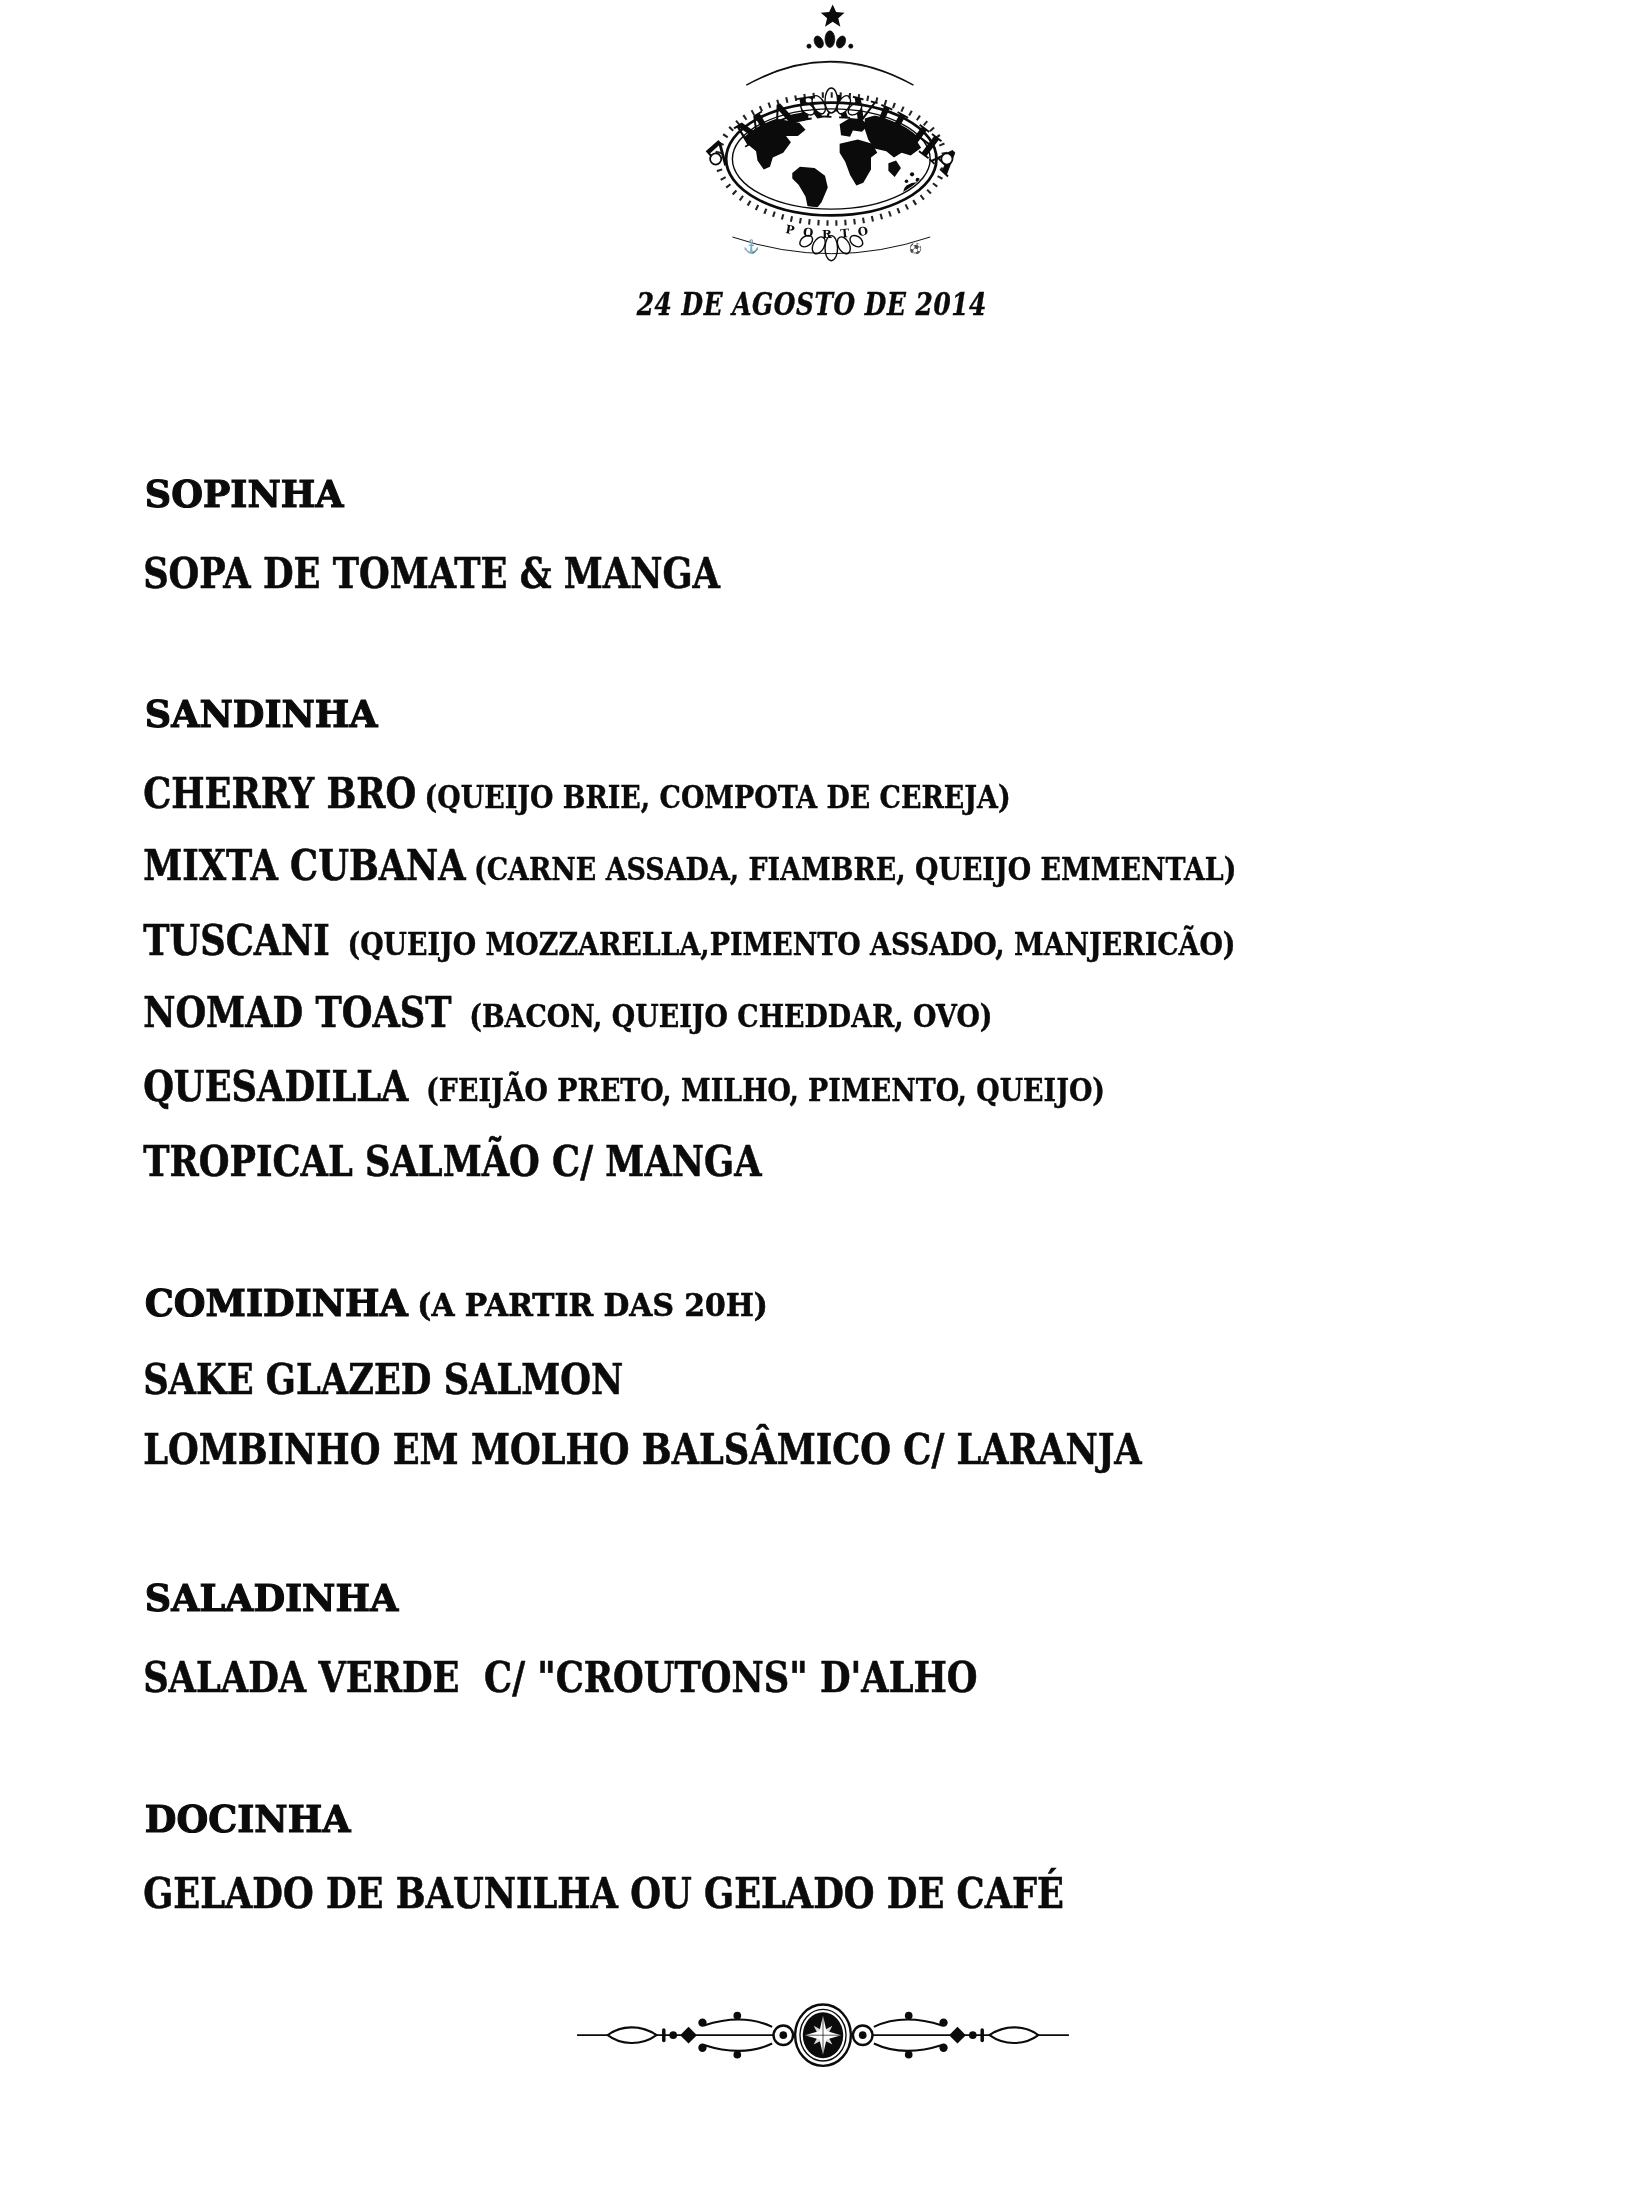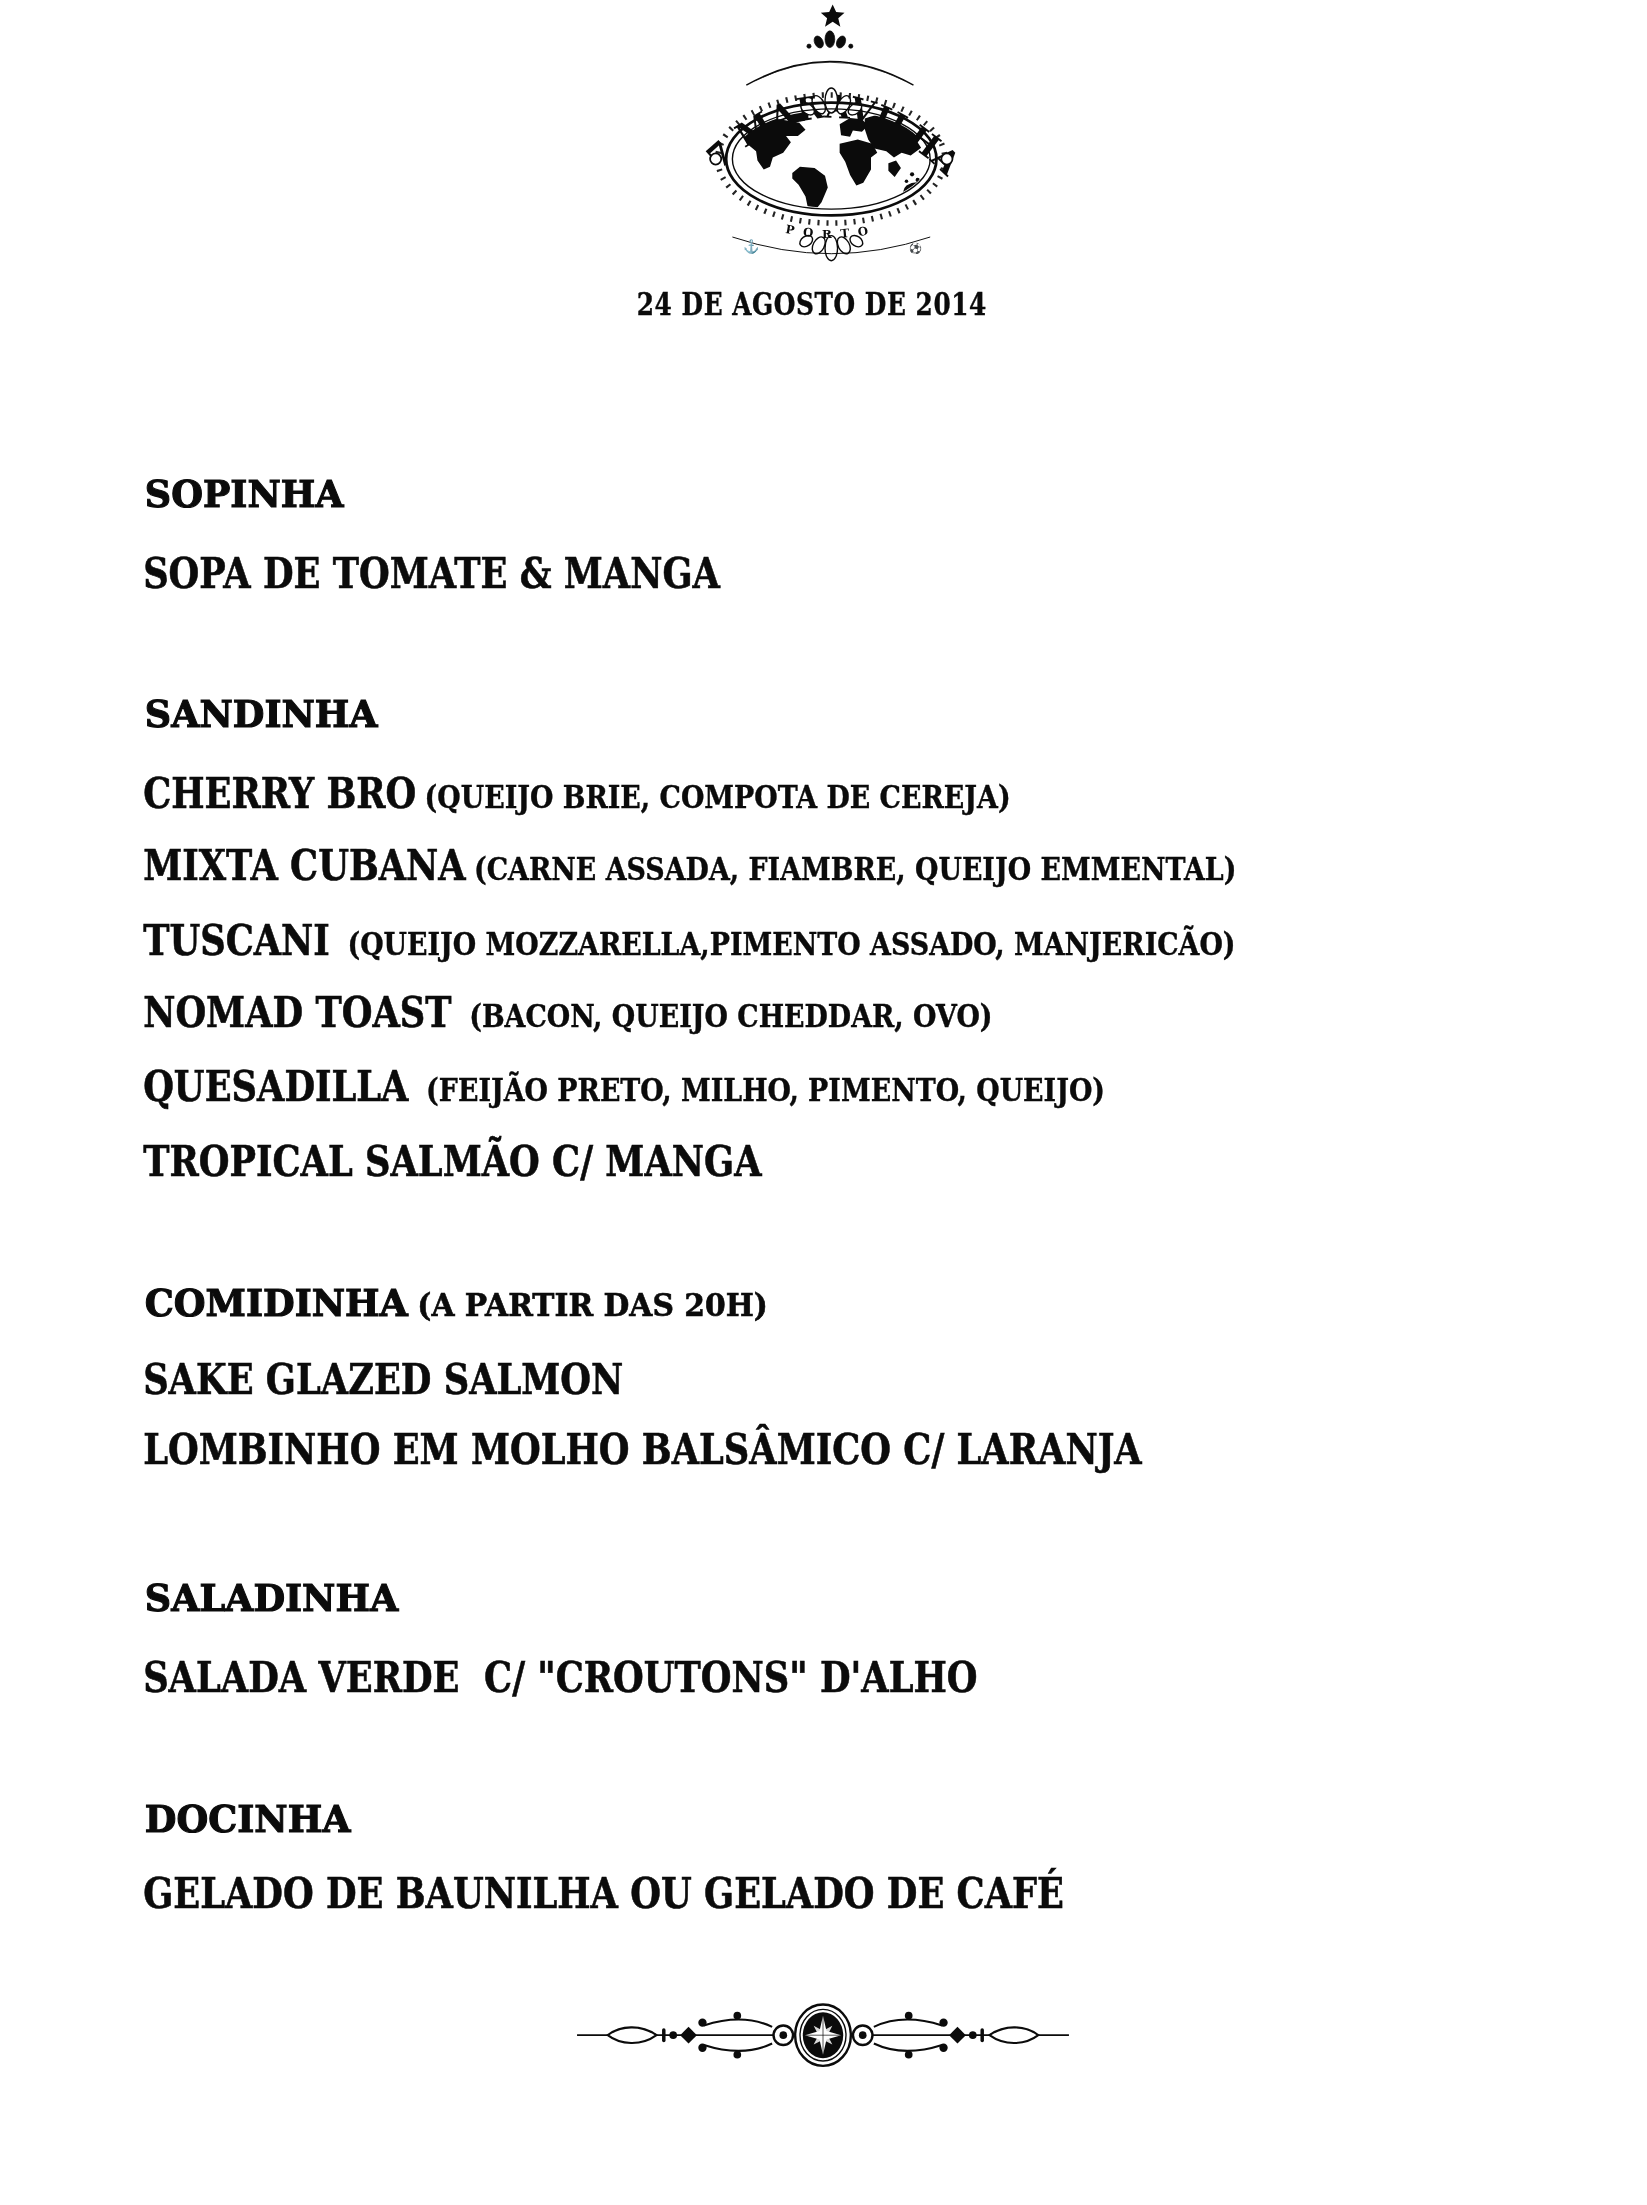--- a/index.html
+++ b/index.html
@@ -9,20 +9,21 @@
     background:#ffffff;
     color:#0b0b0b;
     font-family:"DejaVu Serif", serif;
     overflow:hidden;
   }
   
   .logo-wrap{position:absolute;left:682px;top:2.8px;width:293px;height:273px;}
   .date-line{
     position:absolute;left:0;right:25px;top:289px;
     text-align:center;
+    font-style:italic;
   }
   .date-line > span{
     display:inline-block;
     font-weight:700;font-size:31px;line-height:1;
     letter-spacing:0.7px;
     transform:scaleX(0.80);
     -webkit-text-stroke:0.4px #0b0b0b;
     white-space:pre;
   }
   

